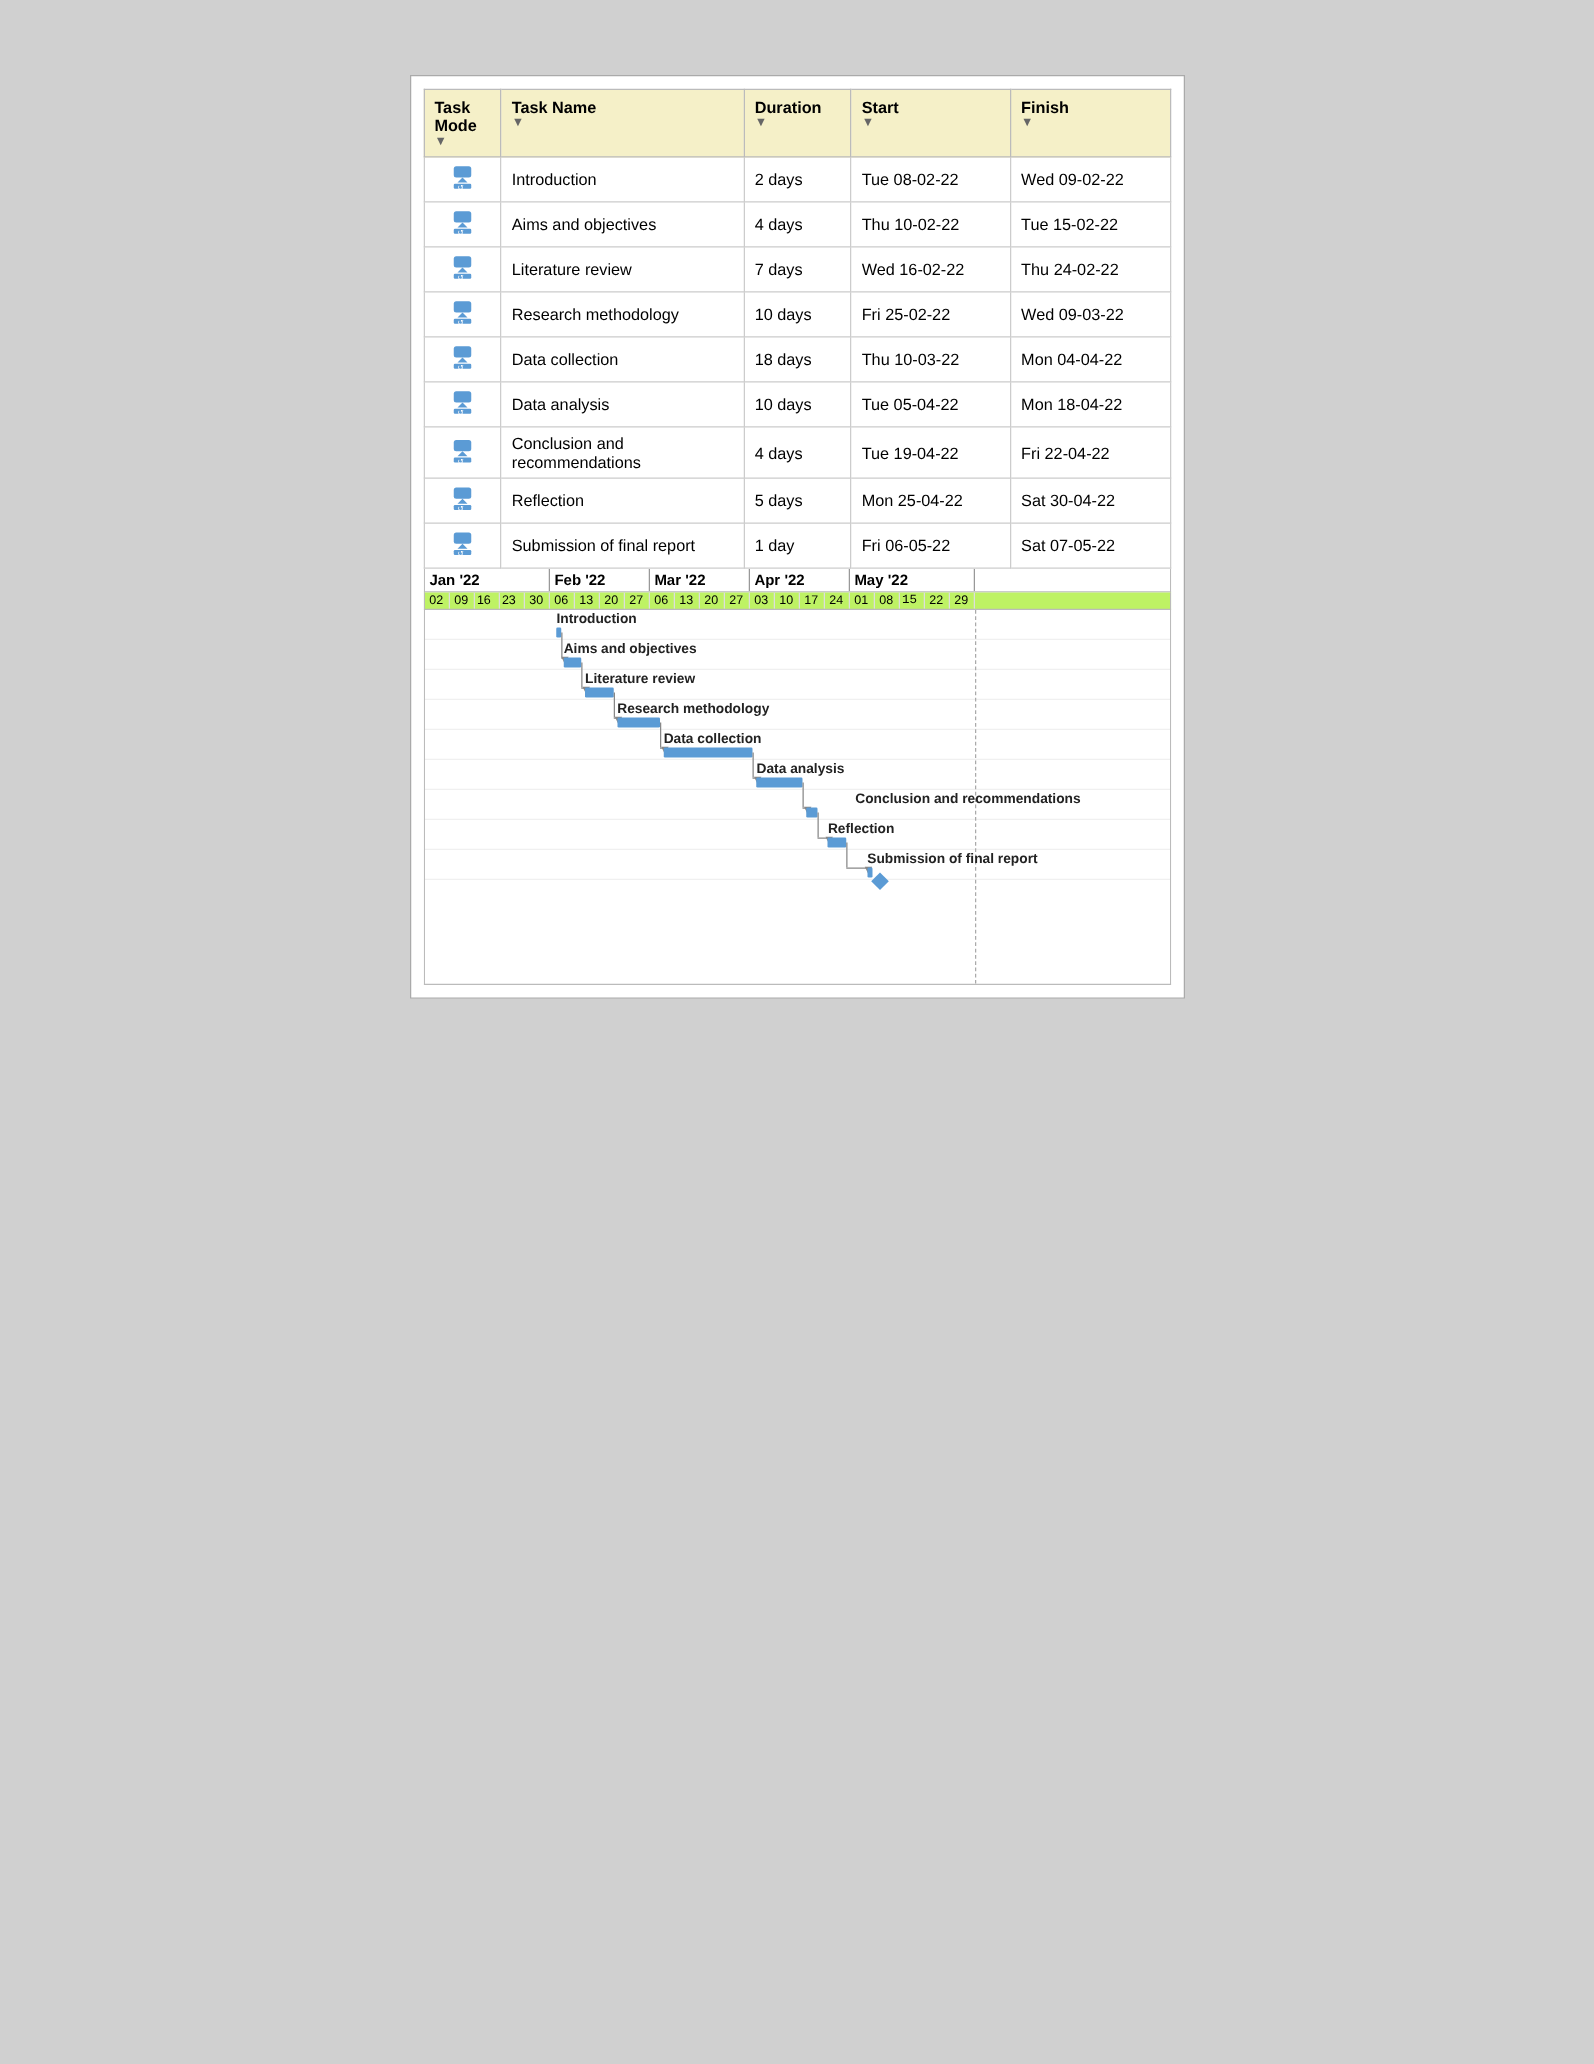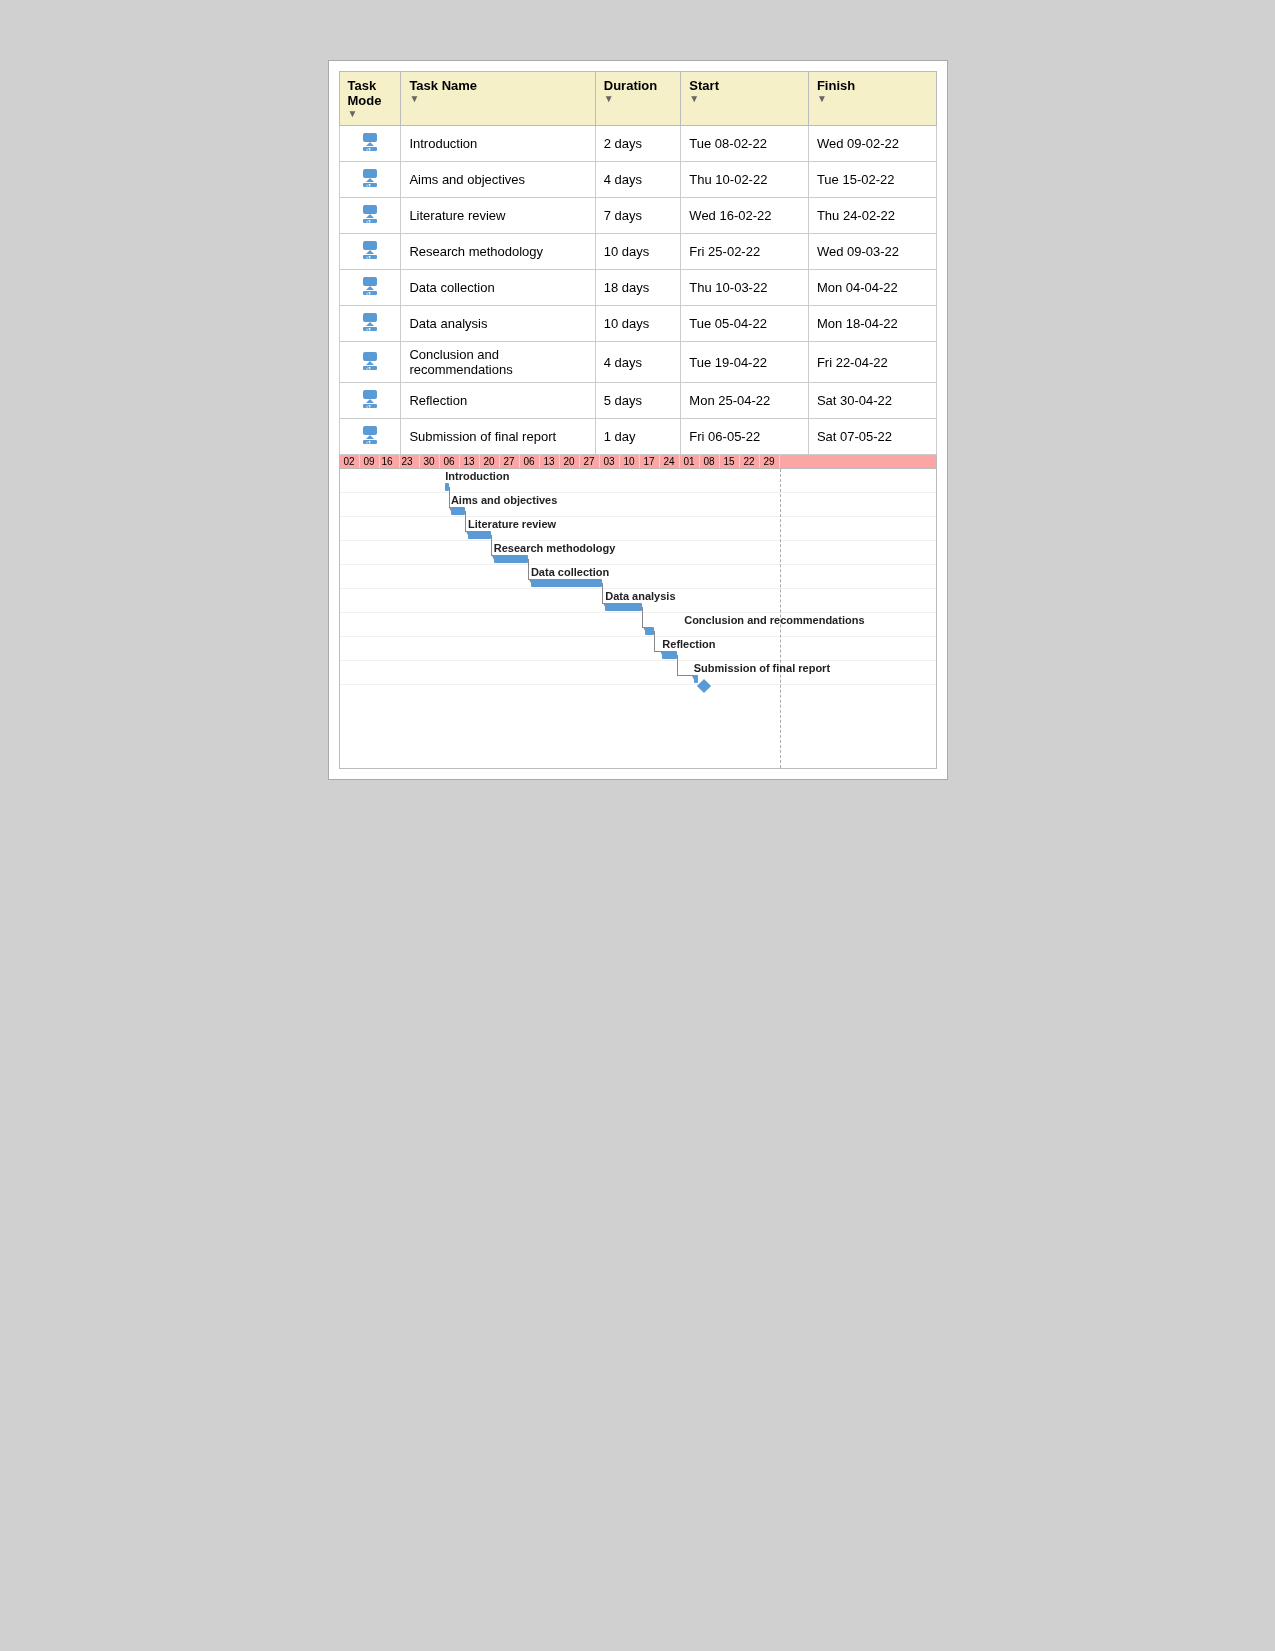--- a/index.html
+++ b/index.html
@@ -200,43 +200,52 @@
           <td>Submission of final report</td>
           <td>1 day</td>
           <td>Fri 06-05-22</td>
           <td>Sat 07-05-22</td>
         </tr>
       </tbody>
   </table>
 
   <div class="gantt-section">
 
-
-    <div style="display:flex; border:1px solid #bbb; border-top:none; background:#fca5a5; overflow:hidden;">
+    <div style="display:flex; border:1px solid #bbb; border-top:none; background:white; overflow:hidden;">
+      <div id="gantt-months-row" style="display:flex; width:100%;">
+          <div style="border-right: 1px solid rgb(153, 153, 153); padding: 2px 4px; font-size: 12px; font-weight: bold; min-width: 100px; white-space: nowrap;">Jan '22</div>
+          <div style="border-right: 1px solid rgb(153, 153, 153); padding: 2px 4px; font-size: 12px; font-weight: bold; min-width: 80px; white-space: nowrap;">Feb '22</div>
+          <div style="border-right: 1px solid rgb(153, 153, 153); padding: 2px 4px; font-size: 12px; font-weight: bold; min-width: 80px; white-space: nowrap;">Mar '22</div>
+          <div style="border-right: 1px solid rgb(153, 153, 153); padding: 2px 4px; font-size: 12px; font-weight: bold; min-width: 80px; white-space: nowrap;">Apr '22</div>
+          <div style="border-right: 1px solid rgb(153, 153, 153); padding: 2px 4px; font-size: 12px; font-weight: bold; min-width: 100px; white-space: nowrap;">May '22</div>
+        </div>
+    </div>
+
+    <div style="display:flex; border:1px solid #bbb; border-top:none; background:#bef264; overflow:hidden;">
       <div id="gantt-weeks-row" style="display:flex; width:100%;">
           <div style="border-right: 1px solid rgb(221, 221, 221); padding: 1px 2px; font-size: 10px; min-width: 20px; text-align: center;">02</div>
           <div style="border-right: 1px solid rgb(221, 221, 221); padding: 1px 2px; font-size: 10px; min-width: 20px; text-align: center;">09</div>
           <div style="border-right: 1px solid rgb(221, 221, 221); padding: 1px 2px; font-size: 10px; min-width: 20px; ">16</div>
           <div style="border-right: 1px solid rgb(221, 221, 221); padding: 1px 2px; font-size: 10px; min-width: 20px; text-align: left;">23</div>
           <div style="border-right: 1px solid rgb(221, 221, 221); padding: 1px 2px; font-size: 10px; min-width: 20px; text-align: center;">30</div>
           <div style="border-right: 1px solid rgb(221, 221, 221); padding: 1px 2px; font-size: 10px; min-width: 20px; text-align: center;">06</div>
           <div style="border-right: 1px solid rgb(221, 221, 221); padding: 1px 2px; font-size: 10px; min-width: 20px; text-align: center;">13</div>
           <div style="border-right: 1px solid rgb(221, 221, 221); padding: 1px 2px; font-size: 10px; min-width: 20px; text-align: center;">20</div>
           <div style="border-right: 1px solid rgb(221, 221, 221); padding: 1px 2px; font-size: 10px; min-width: 20px; text-align: center;">27</div>
           <div style="border-right: 1px solid rgb(221, 221, 221); padding: 1px 2px; font-size: 10px; min-width: 20px; text-align: center;">06</div>
           <div style="border-right: 1px solid rgb(221, 221, 221); padding: 1px 2px; font-size: 10px; min-width: 20px; text-align: center;">13</div>
           <div style="border-right: 1px solid rgb(221, 221, 221); padding: 1px 2px; font-size: 10px; min-width: 20px; text-align: center;">20</div>
           <div style="border-right: 1px solid rgb(221, 221, 221); padding: 1px 2px; font-size: 10px; min-width: 20px; text-align: center;">27</div>
           <div style="border-right: 1px solid rgb(221, 221, 221); padding: 1px 2px; font-size: 10px; min-width: 20px; text-align: center;">03</div>
           <div style="border-right: 1px solid rgb(221, 221, 221); padding: 1px 2px; font-size: 10px; min-width: 20px; text-align: center;">10</div>
           <div style="border-right: 1px solid rgb(221, 221, 221); padding: 1px 2px; font-size: 10px; min-width: 20px; text-align: center;">17</div>
           <div style="border-right: 1px solid rgb(221, 221, 221); padding: 1px 2px; font-size: 10px; min-width: 20px; text-align: center;">24</div>
           <div style="border-right: 1px solid rgb(221, 221, 221); padding: 1px 2px; font-size: 10px; min-width: 20px; text-align: center;">01</div>
           <div style="border-right: 1px solid rgb(221, 221, 221); padding: 1px 2px; font-size: 10px; min-width: 20px; text-align: center;">08</div>
-          <div style="border-right: 1px solid rgb(221, 221, 221); padding: 1px 2px; font-size: 10px; min-width: 20px; text-align: center;">15</div>
+          <div style="border-right: 1px solid rgb(221, 221, 221); padding: 1px 2px; font-size: 10px; min-width: 20px; text-align: left; font-family: Liberation Mono, monospace;">15</div>
           <div style="border-right: 1px solid rgb(221, 221, 221); padding: 1px 2px; font-size: 10px; min-width: 20px; text-align: center;">22</div>
           <div style="border-right: 1px solid rgb(221, 221, 221); padding: 1px 2px; font-size: 10px; min-width: 20px; text-align: center;">29</div>
         </div>
     </div>
 
     <div id="gantt-body" style="position: relative; border-right: 1px solid rgb(187, 187, 187); border-bottom: 1px solid rgb(187, 187, 187); border-left: 1px solid rgb(187, 187, 187); border-image: initial; border-top: none; background: white; min-height: 300px; overflow: hidden; height: 296px;">
     <div style="position: absolute; left: 0px; right: 0px; top: 0px; height: 24px; border-bottom: 1px solid rgb(240, 240, 240);"></div>
         <div style="position: absolute; left: 0px; right: 0px; top: 24px; height: 24px; border-bottom: 1px solid rgb(240, 240, 240);"></div>
         <div style="position: absolute; left: 0px; right: 0px; top: 48px; height: 24px; border-bottom: 1px solid rgb(240, 240, 240);"></div>
         <div style="position: absolute; left: 0px; right: 0px; top: 72px; height: 24px; border-bottom: 1px solid rgb(240, 240, 240);"></div>

